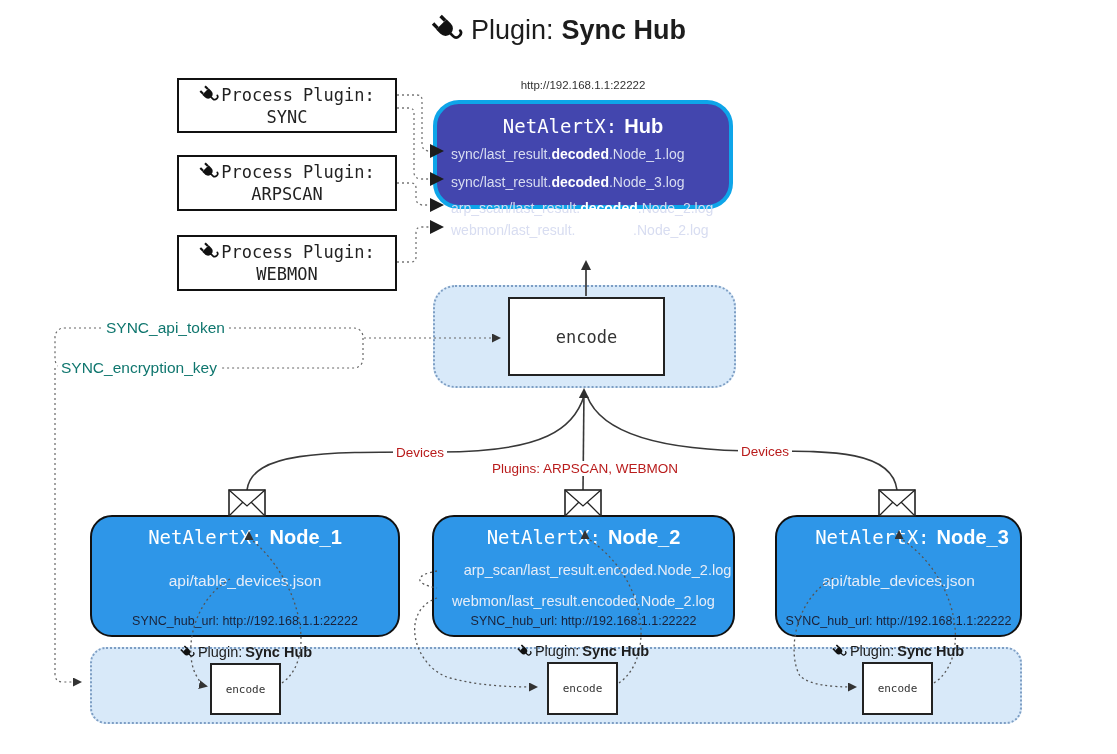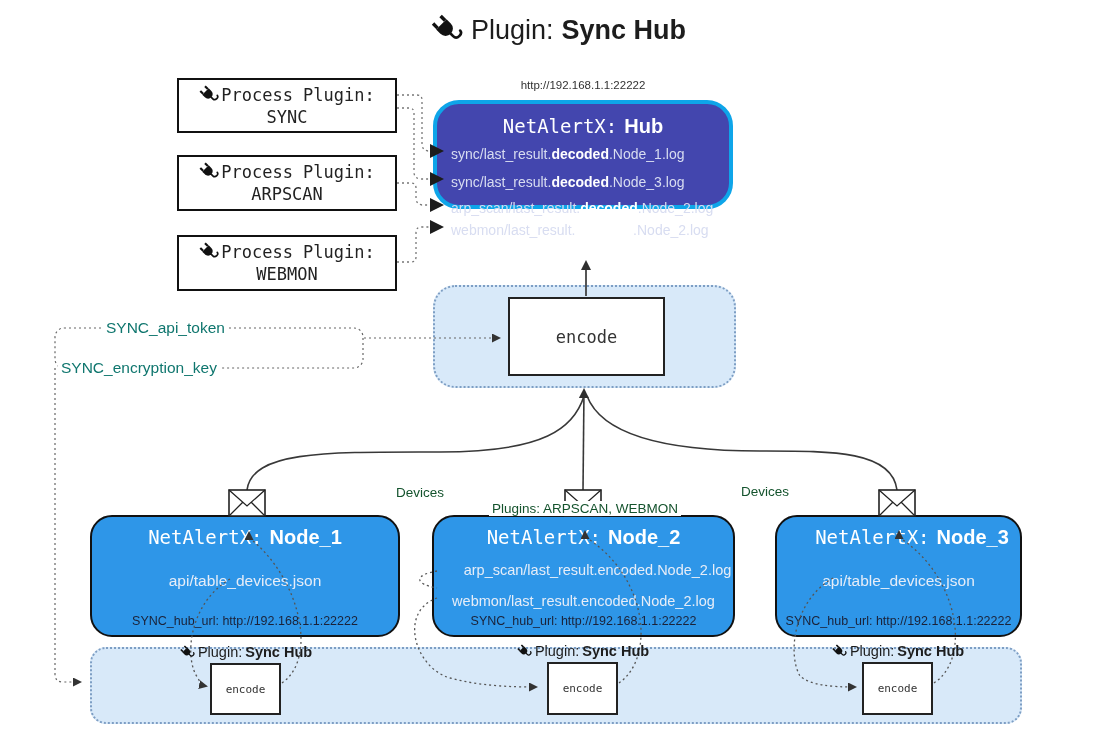--- a/index.html
+++ b/index.html
@@ -42,21 +42,21 @@
   .decode-panel{left:433px;top:285px;width:303px;height:103px;border-radius:22px;}
   .proc-box{background:#fff;border:2px solid #222;box-sizing:border-box;display:flex;
             align-items:center;justify-content:center;z-index:2;}
   .decode-box{left:508px;top:297px;width:157px;height:79px;font-family:"DejaVu Sans Mono",monospace;
               font-size:17px;color:#333;}
 
   
   .wlabel{z-index:6;background:#fff;padding:0 3px;white-space:nowrap;color:#0f766e;}
   .tok1{left:103px;top:319px;font-size:15.5px;}
   .tok2{left:58px;top:359px;font-size:15.5px;}
-  .elabel{z-index:6;background:#fff;padding:0 3px;white-space:nowrap;color:#14532d;font-size:13.5px;transform:translateX(-50%);margin-top:40px;}
+  .elabel{z-index:6;background:#fff;padding:0 3px;white-space:nowrap;color:#b91c1c;font-size:13.5px;transform:translateX(-50%);}
   .edge-left{left:420px;top:445px;}
   .edge-center{left:585px;top:461px;}
   .edge-right{left:765px;top:444px;}
 
   
   .node{top:515px;height:122px;background:var(--node-fill,#2e96e8);border:2px solid #111;
         border-radius:22px;box-sizing:border-box;z-index:1;}
   .node1{left:90px;width:310px;}
   .node2{left:432px;width:303px;}
   .node3{left:775px;width:247px;padding-left:27px;}

